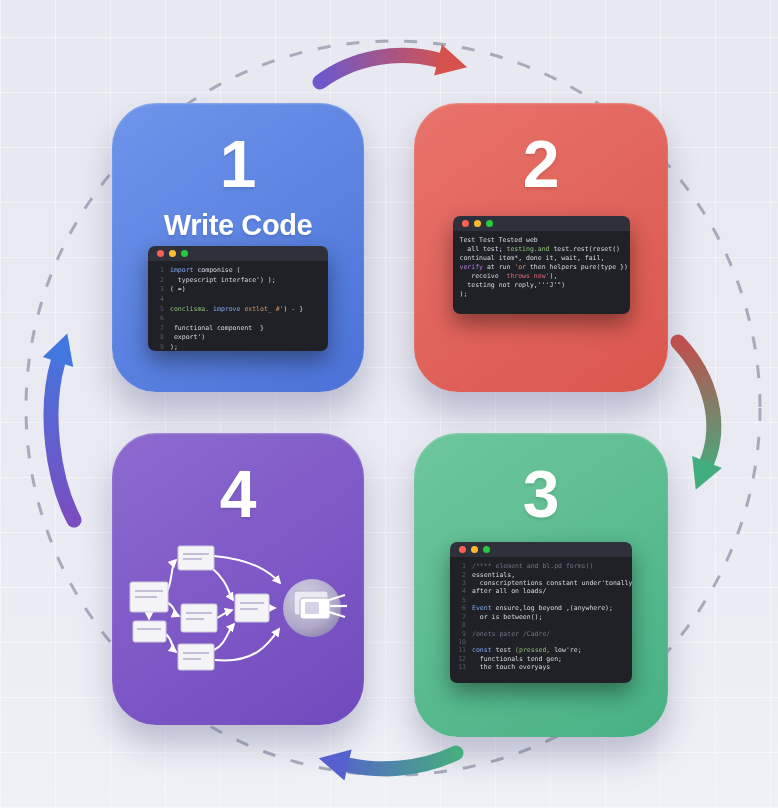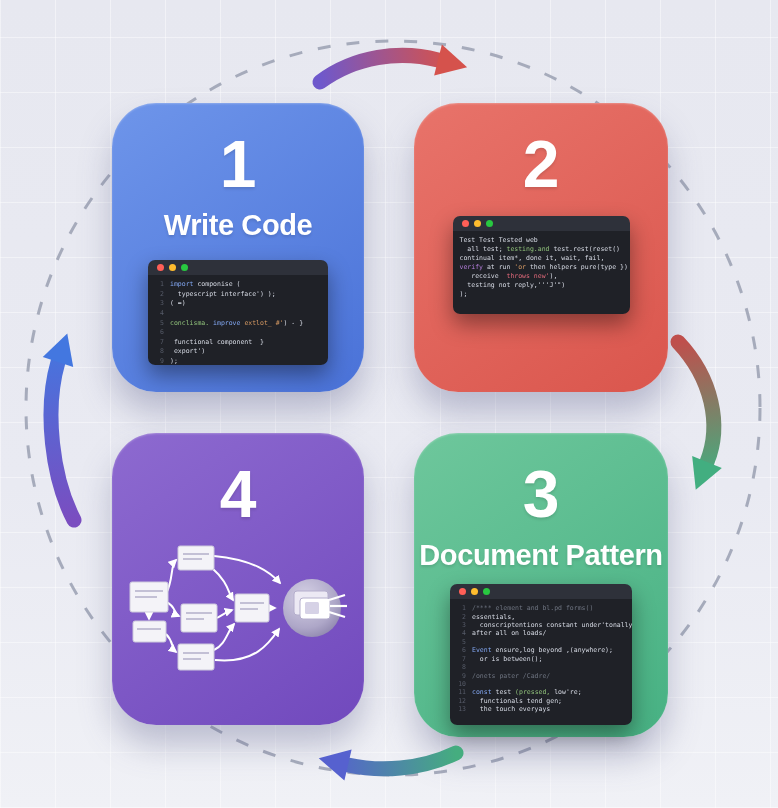--- a/index.html
+++ b/index.html
@@ -20,21 +20,21 @@
         text-shadow:0 2px 3px rgba(0,0,0,.12);}
   .card-title{color:#ffffff;font-size:29px;font-weight:700;letter-spacing:-.4px;margin-top:9px;
         white-space:nowrap;text-shadow:0 2px 3px rgba(0,0,0,.12);}
   #card-1{left:112px;top:103px;width:252px;height:289px;}
   #card-2{left:414px;top:103px;width:254px;height:289px;}
   #card-3{left:414px;top:433px;width:254px;height:304px;}
   #card-4{left:112px;top:433px;width:252px;height:292px;}
 
   
   .code-window{border-radius:7px;overflow:hidden;box-shadow:0 10px 22px rgba(0,0,0,.40);}
-  .cw-1{width:180px;height:105px;margin-top:18px;}
+  .cw-1{width:180px;height:105px;margin-top:4px;}
   .cw-2{width:177px;height:98px;margin-top:16px;}
   .cw-3{width:182px;height:141px;margin-top:12px;}
   .code-header{height:15px;background:#2e313a;display:flex;align-items:center;gap:5px;padding-left:9px;}
   .dot{width:7px;height:7px;border-radius:50%;}
   .code-body{background:#1f2127;height:calc(100% - 15px);padding:5px 7px;box-sizing:border-box;
         font-family:"DejaVu Sans Mono",monospace;font-size:6.5px;}
   .cw-1 .code-body{line-height:9.6px;}
   .cw-2 .code-body{line-height:9.0px;}
   .cw-3 .code-body{line-height:8.4px;}
   .code-line{white-space:pre;}
@@ -92,21 +92,20 @@
           <div class="code-line"><span class="cp">verify</span><span class="cw"> at run </span><span class="co">'or</span><span class="cw"> then helpers pure(type })</span></div>
           <div class="code-line"><span class="cw">   receive  </span><span class="cr">throws new'</span><span class="cw">),</span></div>
           <div class="code-line"><span class="cw">  testing not reply,'''J'")</span></div>
           <div class="code-line"><span class="cw">);</span></div>
         </div>
     </div>
   </div>
 
   <div class="card" id="card-3" style="background: linear-gradient(145deg, rgb(110, 199, 156), rgb(71, 177, 131));">
     <div class="card-number">3</div>
-    <div class="card-title">Document Pattern</div>
     <div class="code-window cw-3">
       <div class="code-header">
         <span class="dot" style="background: rgb(255, 95, 87);"></span>
         <span class="dot" style="background: rgb(254, 188, 46);"></span>
         <span class="dot" style="background: rgb(40, 200, 64);"></span>
       </div>
       <div class="code-body">
           <div class="code-line"><span class="ln">1</span><span class="cgr">/**** element and bl.pd forms()</span></div>
           <div class="code-line"><span class="ln">2</span><span class="cw">essentials,</span></div>
           <div class="code-line"><span class="ln">3</span><span class="cw">  conscriptentions constant under'tonally;</span></div>

